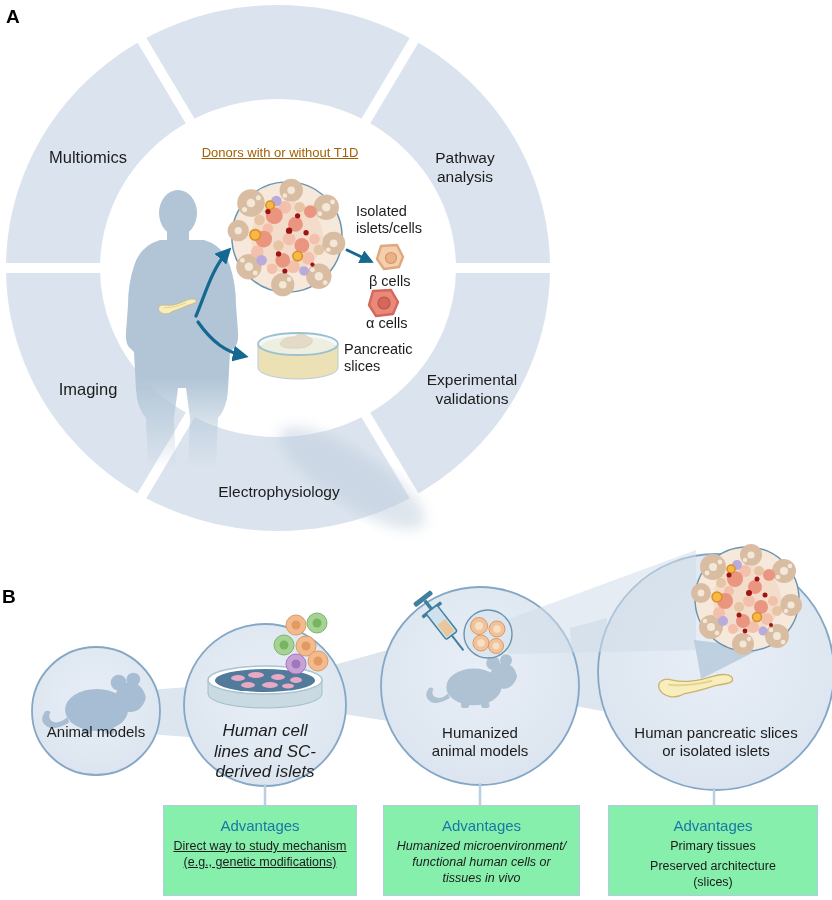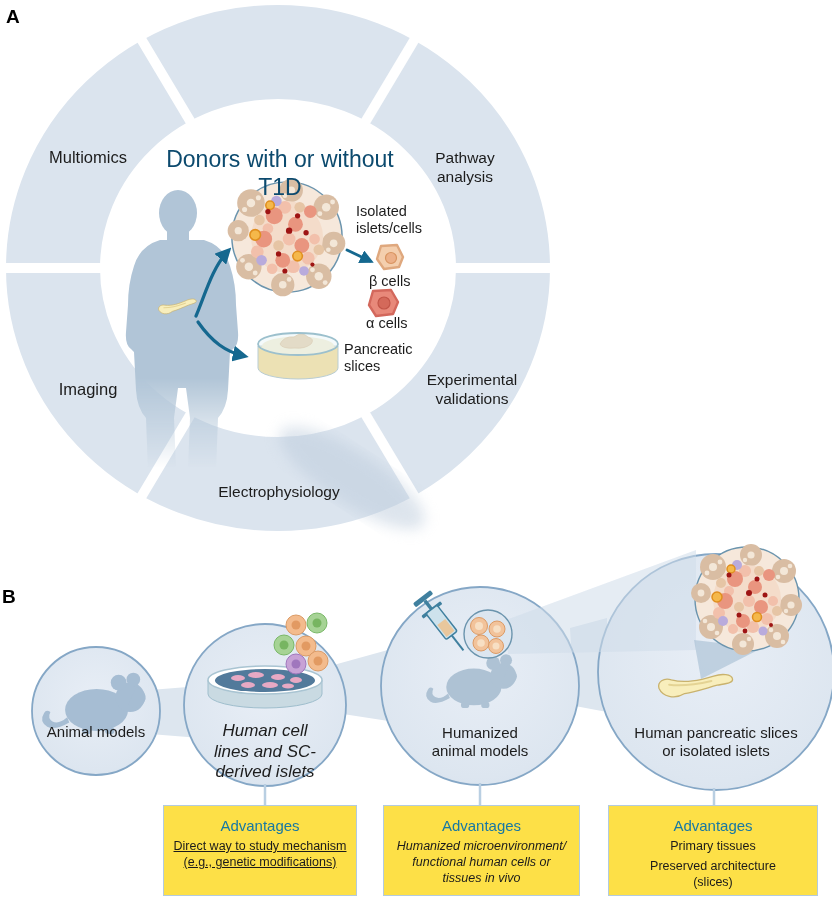--- a/index.html
+++ b/index.html
@@ -2,23 +2,23 @@
 <html><head>
 <meta charset="utf-8">
 <style>
   html,body{margin:0;padding:0;background:#fff;}
   #fig{position:relative;width:832px;height:900px;background:#fff;
        font-family:"Liberation Sans","DejaVu Sans",sans-serif;overflow:hidden;}
   #art{position:absolute;left:0;top:0;z-index:0;}
   .lbl{position:absolute;z-index:2;color:#1c1c1c;font-size:15.5px;line-height:1.22;
        text-align:center;}
   .panel-letter{position:absolute;z-index:3;font-size:19px;font-weight:bold;color:#000;}
-  .title-teal{color:#0c4a6e;font-size:23px;}
+  .title-teal{color:#a16207;font-size:13px;text-decoration:underline;}
   .ann{font-size:14.5px;text-align:left;line-height:1.18;}
-  .adv-box{position:absolute;z-index:2;background:#fde047;border:1.5px solid #b3cbdf;
+  .adv-box{position:absolute;z-index:2;background:#86efac;border:1.5px solid #b3cbdf;
            box-sizing:border-box;text-align:center;padding-top:9px;}
   .adv-title{color:#1878a3;font-size:15px;margin:2px 0 4px 0;}
   .adv-box p{font-size:12.5px;color:#1b1b1b;line-height:1.28;margin:4px auto;}
 </style>
 </head>
 <body>
 
 <div id="fig">
 
 <svg id="art" width="832" height="900" viewBox="0 0 832 900" xmlns="http://www.w3.org/2000/svg">

